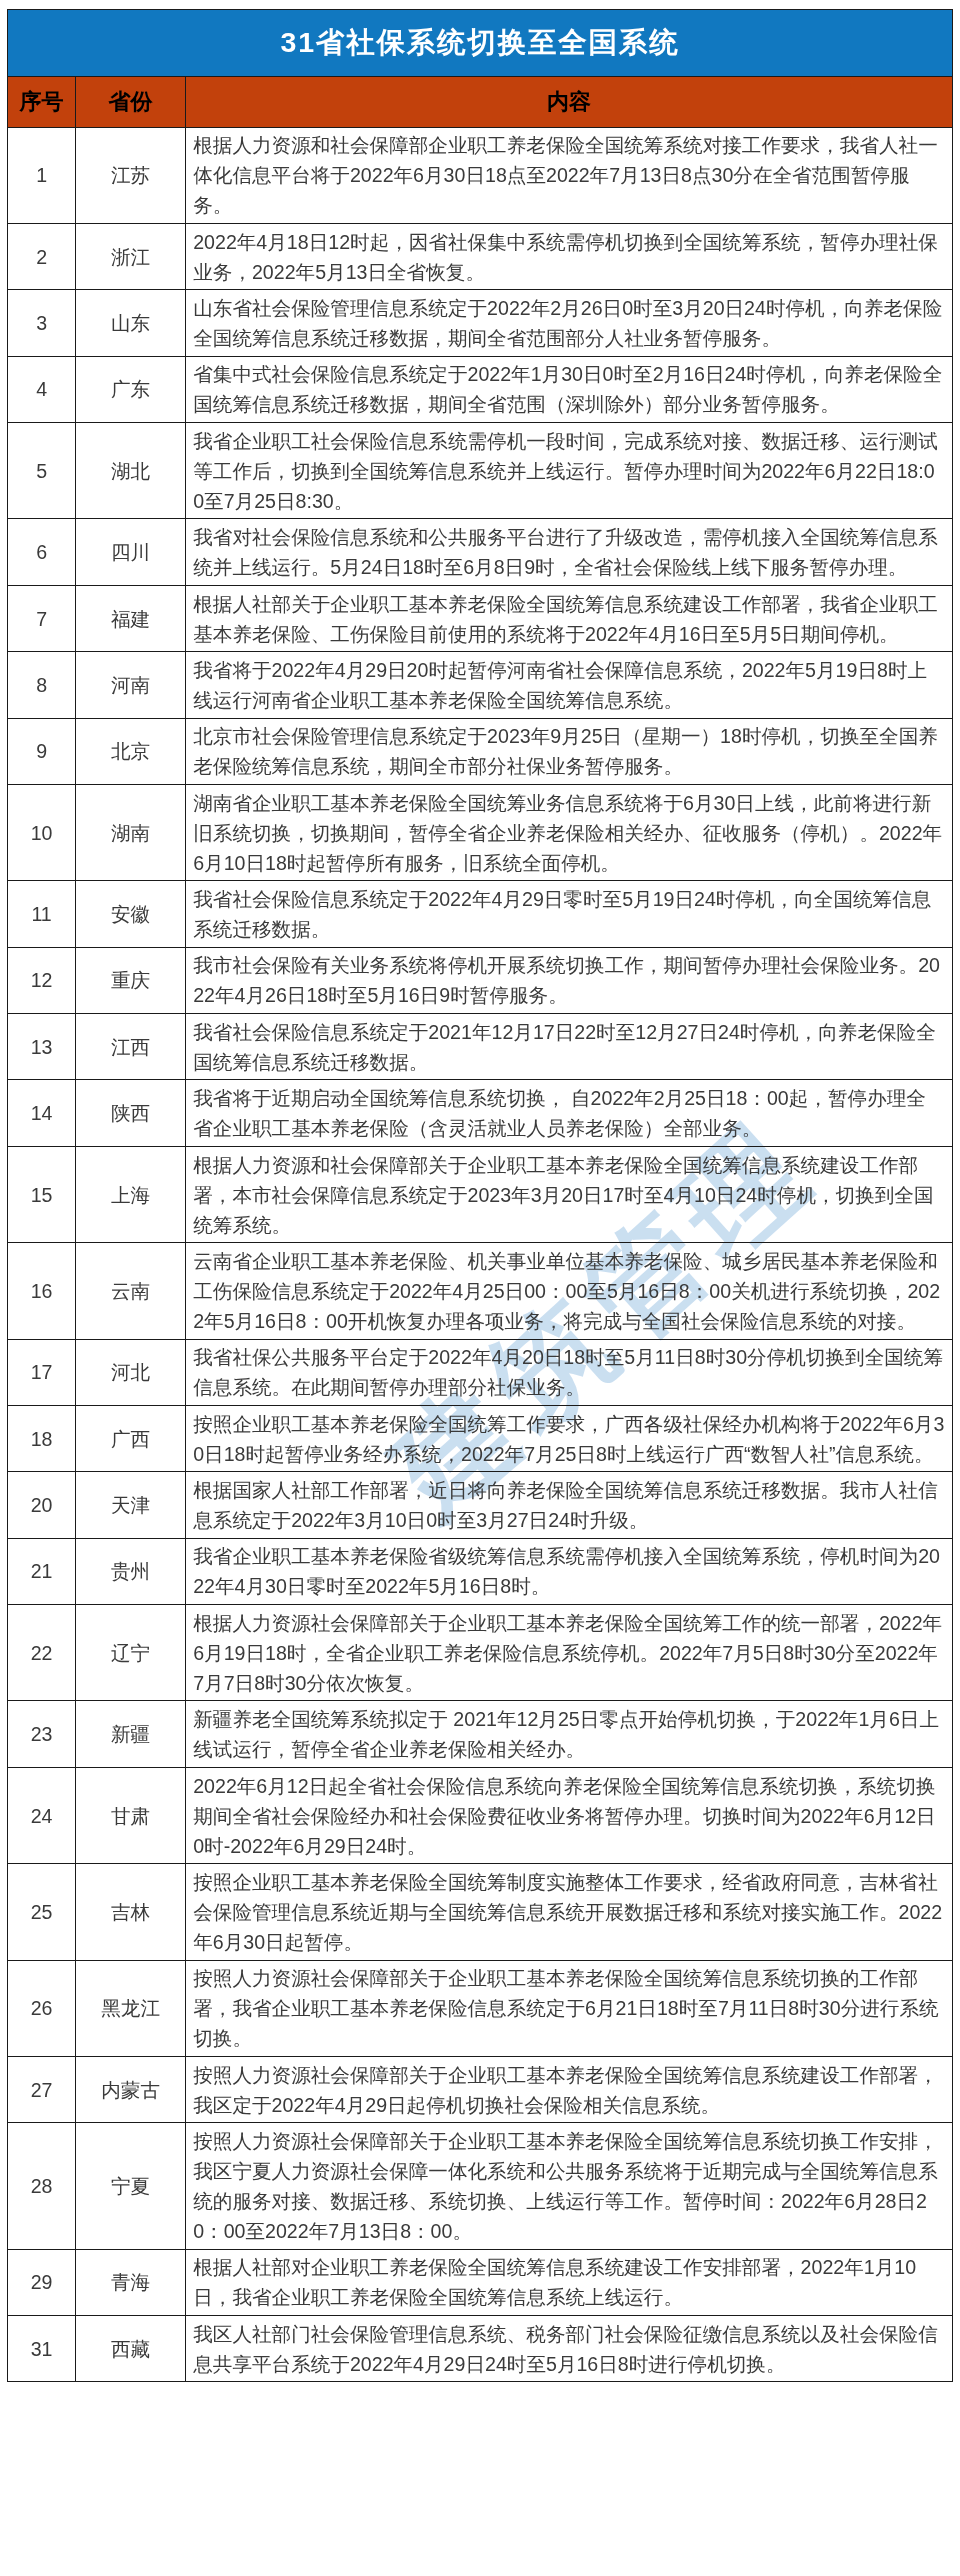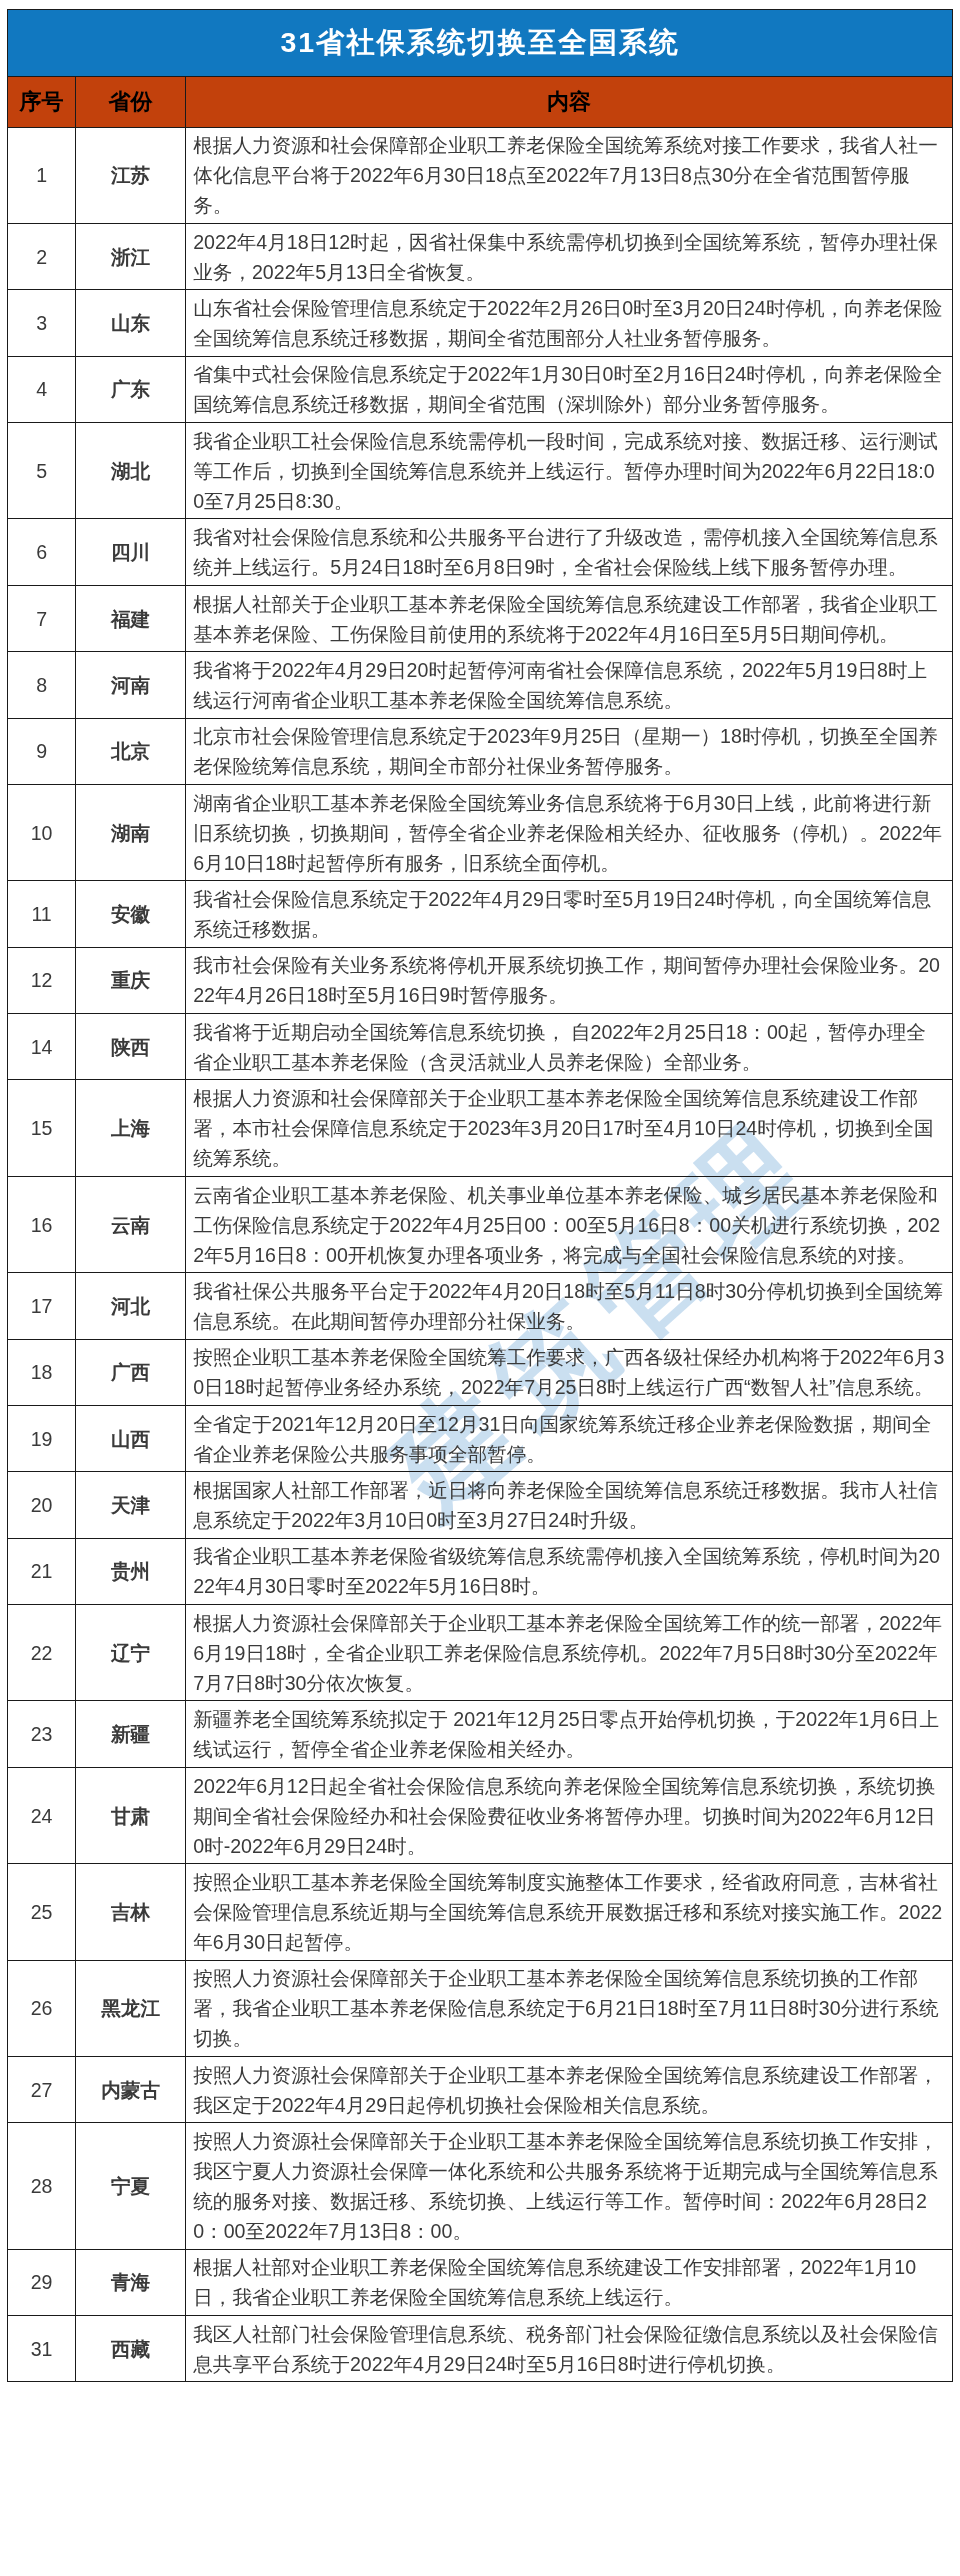--- a/index.html
+++ b/index.html
@@ -45,21 +45,21 @@
   }
   td {
     font-size:19.6px;
     line-height:30px;
     color:#3a3a3a;
     padding:2.7px 7.1px;
     vertical-align:middle;
     word-break:break-all;
   }
   td.col-index { text-align:center; padding:2.7px 1.8px; }
-  td.col-province { text-align:center; padding:2.7px 1.8px;font-weight:bold; }
+  td.col-province { text-align:center; padding:2.7px 1.8px; }
   td.col-content { text-align:left; }
   .watermark {
     position:absolute;
     top:1432px;
     left:360px;
     z-index:1;
     font-size:116px;
     font-weight:bold;
     white-space:nowrap;
     letter-spacing:12.4px;
@@ -147,20 +147,25 @@
           <td class="col-index">11</td>
           <td class="col-province">安徽</td>
           <td class="col-content">我省社会保险信息系统定于2022年4月29日零时至5月19日24时停机，向全国统筹信息系统迁移数据。</td>
         </tr>
         <tr>
           <td class="col-index">12</td>
           <td class="col-province">重庆</td>
           <td class="col-content">我市社会保险有关业务系统将停机开展系统切换工作，期间暂停办理社会保险业务。2022年4月26日18时至5月16日9时暂停服务。</td>
         </tr>
         <tr>
+          <td class="col-index">13</td>
+          <td class="col-province">江西</td>
+          <td class="col-content">我省社会保险信息系统定于2021年12月17日22时至12月27日24时停机，向养老保险全国统筹信息系统迁移数据。</td>
+        </tr>
+        <tr>
           <td class="col-index">14</td>
           <td class="col-province">陕西</td>
           <td class="col-content">我省将于近期启动全国统筹信息系统切换， 自2022年2月25日18：00起，暂停办理全省企业职工基本养老保险（含灵活就业人员养老保险）全部业务。</td>
         </tr>
         <tr>
           <td class="col-index">15</td>
           <td class="col-province">上海</td>
           <td class="col-content">根据人力资源和社会保障部关于企业职工基本养老保险全国统筹信息系统建设工作部署，本市社会保障信息系统定于2023年3月20日17时至4月10日24时停机，切换到全国统筹系统。</td>
         </tr>
         <tr>
@@ -172,25 +177,20 @@
           <td class="col-index">17</td>
           <td class="col-province">河北</td>
           <td class="col-content">我省社保公共服务平台定于2022年4月20日18时至5月11日8时30分停机切换到全国统筹信息系统。在此期间暂停办理部分社保业务。</td>
         </tr>
         <tr>
           <td class="col-index">18</td>
           <td class="col-province">广西</td>
           <td class="col-content">按照企业职工基本养老保险全国统筹工作要求，广西各级社保经办机构将于2022年6月30日18时起暂停业务经办系统，2022年7月25日8时上线运行广西“数智人社”信息系统。</td>
         </tr>
         <tr>
-          <td class="col-index">19</td>
-          <td class="col-province">山西</td>
-          <td class="col-content">全省定于2021年12月20日至12月31日向国家统筹系统迁移企业养老保险数据，期间全省企业养老保险公共服务事项全部暂停。</td>
-        </tr>
-        <tr>
           <td class="col-index">20</td>
           <td class="col-province">天津</td>
           <td class="col-content">根据国家人社部工作部署，近日将向养老保险全国统筹信息系统迁移数据。我市人社信息系统定于2022年3月10日0时至3月27日24时升级。</td>
         </tr>
         <tr>
           <td class="col-index">21</td>
           <td class="col-province">贵州</td>
           <td class="col-content">我省企业职工基本养老保险省级统筹信息系统需停机接入全国统筹系统，停机时间为2022年4月30日零时至2022年5月16日8时。</td>
         </tr>
         <tr>

